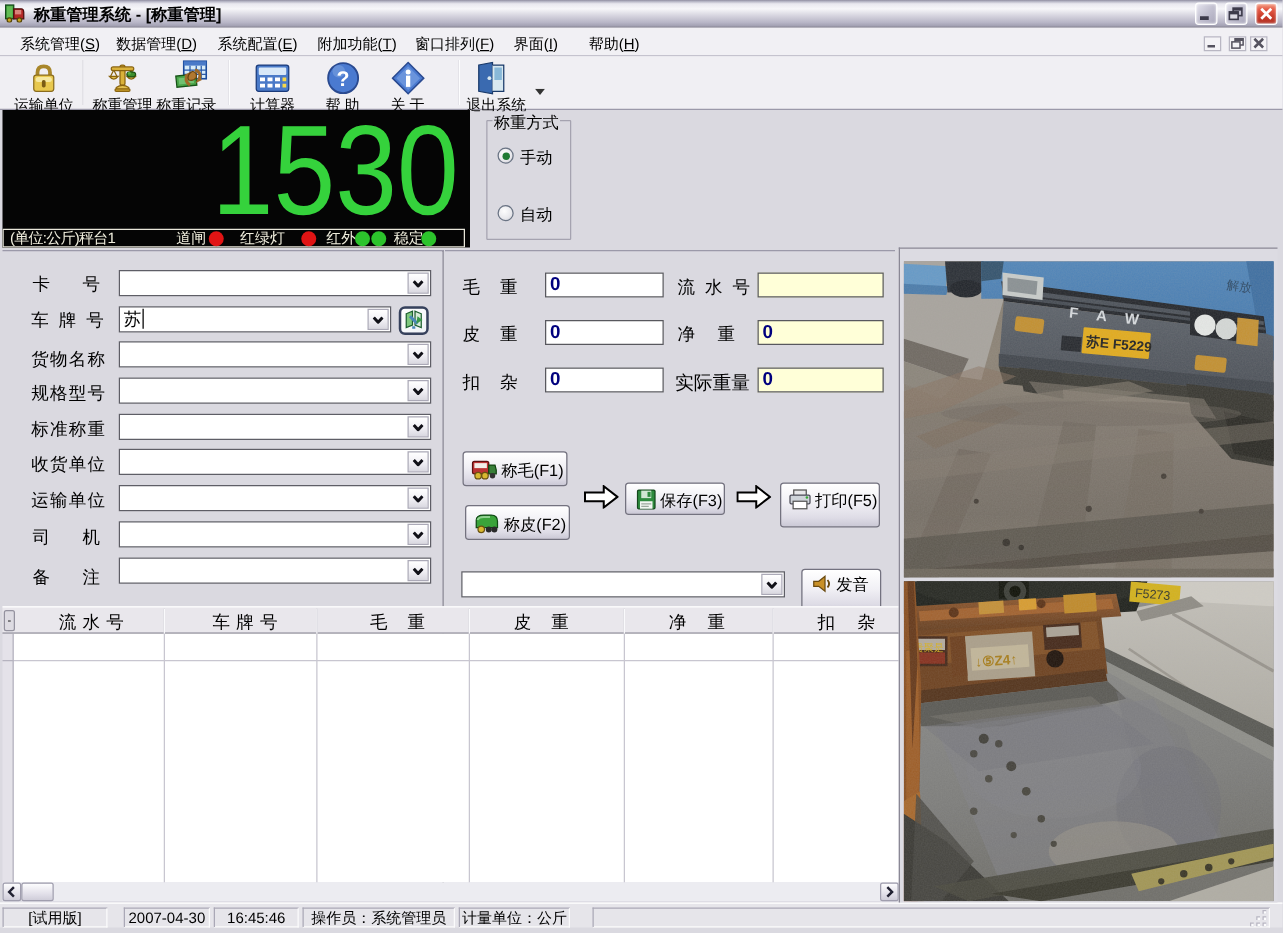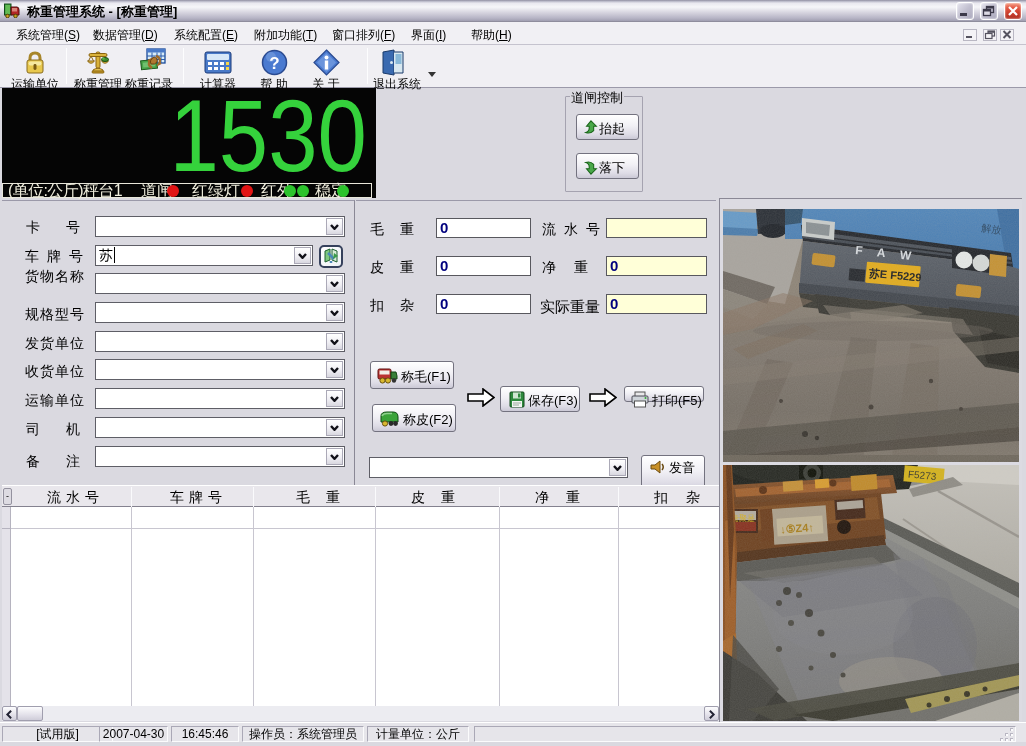--- a/index.html
+++ b/index.html
@@ -16,21 +16,21 @@
 #menubar{left:0;top:22px;width:1026px;height:23px;background:#f1f0f4;border-bottom:1px solid #c5c3ce}
 .mi{top:5px;font-size:12px;color:#000}
 .mdibtn{top:7px;width:14px;height:12px;background:#f4f3f6;border:1px solid #b9b7c3;color:#555;font-size:9px}
 
 #toolbar{left:0;top:45px;width:1026px;height:43px;background:#f0eff3;border-bottom:1px solid #9b99a9}
 .tsep{top:3px;width:1px;height:36px;background:#9d9bab;border-right:1px solid #fdfdfe}
 .tlbl{top:31px;font-size:12px;color:#000;text-align:center}
 
 #led{left:2px;top:88px;width:374px;height:110px;background:#050505}
 #digits{right:9px;top:-10px;font-size:102px;font-weight:normal;color:#35d23c;letter-spacing:0;transform:scaleX(0.87);transform-origin:right}
-#ledstrip{left:2px;top:183px;width:370px;height:15px;border:1px solid #e8e6da;color:#f0eedd;font-size:16px;line-height:13px}
+#ledstrip{left:2px;top:183px;width:370px;height:15px;border:1px solid #e8e6da;color:#f0eedd;font-size:12px;line-height:13px}
 .dot{top:1px;width:12px;height:12px;border-radius:50%}
 .rd{background:#e11414}.gd{background:#2cc32c}
 
 .fs{border:1px solid #a5a3b0;border-radius:1px}
 .fslbl{top:-8px;background:#DAD9E0;font-size:13px;padding:0 1px;color:#000}
 .radio{width:13px;height:13px;border-radius:50%;background:radial-gradient(circle at 40% 35%,#fdfdfd,#e8e8ec 60%,#c9c9d2);border:1px solid #6a7484}
 .radio.sel::after{content:"";position:absolute;left:3px;top:3px;width:6px;height:6px;border-radius:50%;background:#1f7a33}
 .rlbl{font-size:13px;color:#000}
 .xpbtn{border:1px solid #73727f;border-radius:3px;background:linear-gradient(#ffffff,#f1f0f5 45%,#dedce6 80%,#cbc9d6);font-size:13px;color:#000;box-shadow:inset 0 1px 0 #fff}
 .flabel{font-size:14px;color:#000;line-height:15px}
@@ -184,42 +184,34 @@
       <span class="abs dot rd" style="left:164px"></span>
     <span class="abs" style="left:189px">红绿灯</span>
       <span class="abs dot rd" style="left:238px"></span>
     <span class="abs" style="left:258px">红外</span>
       <span class="abs dot gd" style="left:281px"></span>
       <span class="abs dot gd" style="left:294px"></span>
     <span class="abs" style="left:312px">稳定</span>
       <span class="abs dot gd" style="left:334px"></span>
   </div>
 
-  <div class="abs fs" style="left:565px;top:96px;width:78px;height:96px">
-    <div class="abs fslbl" style="left:4px">道闸控制</div>
-    <div class="abs xpbtn" style="left:10px;top:17px;width:63px;height:26px">
-      <svg style="position:absolute;left:6px;top:5px" width="16" height="16" viewBox="0 0 18 18">
-          <path d="M9 1 L15 7 L12 7 L12 12 Q8 16 3 14 Q7 13 7 9 L7 7 L4 7 Z" fill="#4aa84a" stroke="#1a661a" stroke-width="1.2"></path>
-        </svg>
-      <span style="position:absolute;left:22px;top:5px">抬起</span>
-      </div>
-    <div class="abs xpbtn" style="left:10px;top:56px;width:63px;height:26px">
-      <svg style="position:absolute;left:6px;top:5px" width="16" height="16" viewBox="0 0 18 18">
-          <path d="M9 17 L15 11 L12 11 L12 6 Q8 2 3 4 Q7 5 7 9 L7 11 L4 11 Z" fill="#4aa84a" stroke="#1a661a" stroke-width="1.2"></path>
-        </svg>
-      <span style="position:absolute;left:22px;top:5px">落下</span>
-      </div>
+  <div class="abs fs" style="left:389px;top:96px;width:68px;height:96px">
+    <div class="abs fslbl" style="left:4px">称重方式</div>
+    <div class="abs radio sel" style="left:8px;top:21px"></div>
+      <div class="abs rlbl" style="left:26px;top:20px">手动</div>
+    <div class="abs radio" style="left:8px;top:67px"></div>
+      <div class="abs rlbl" style="left:26px;top:66px">自动</div>
   </div>
 
   <div class="abs" style="left:2px;top:200px;width:353px;height:519px;border-top:1px solid #9b99a9;border-right:1px solid #8a8895">
     <div class="abs flabel" style="left:24px;top:19px;letter-spacing:26px">卡号</div>
     <div class="abs flabel" style="left:23px;top:48px;letter-spacing:8px">车牌号</div>
-    <div class="abs flabel" style="left:23px;top:68px;letter-spacing:1px">货物名称</div>
+    <div class="abs flabel" style="left:23px;top:79px;letter-spacing:1px">货物名称</div>
     <div class="abs flabel" style="left:23px;top:106px;letter-spacing:1px">规格型号</div>
-    <div class="abs flabel" style="left:23px;top:135px;letter-spacing:1px">发货单位</div>
+    <div class="abs flabel" style="left:23px;top:135px;letter-spacing:1px">标准称重</div>
     <div class="abs flabel" style="left:23px;top:163px;letter-spacing:1px">收货单位</div>
     <div class="abs flabel" style="left:23px;top:192px;letter-spacing:1px">运输单位</div>
     <div class="abs flabel" style="left:24px;top:221px;letter-spacing:26px">司机</div>
     <div class="abs flabel" style="left:24px;top:253px;letter-spacing:26px">备注</div>
   </div>
   <div class="abs combo" style="left:95px;top:216px;width:250px">
       <div class="cbtn">
         <svg class="carr" viewBox="0 0 9 6">
           <path d="M1 1 L4.5 4.8 L8 1" fill="none" stroke="#111118" stroke-width="2.4"></path>
         </svg>
@@ -332,21 +324,21 @@
   <div class="abs xpbtn" style="left:500px;top:386px;width:80px;height:26px">
     <svg style="position:absolute;left:8px;top:4px" width="16" height="17" viewBox="0 0 16 17">
         <rect x="1" y="1" width="14" height="15" rx="1" fill="#2e8a3e" stroke="#14481c"></rect>
         <rect x="4" y="1.5" width="8" height="6" fill="#cfe6d2"></rect>
         <rect x="3" y="10" width="10" height="6" fill="#f2f6f2"></rect>
         <rect x="9" y="2.5" width="2.5" height="4" fill="#2e8a3e"></rect>
         <path d="M4 12 L12 12 M4 14 L10 14" stroke="#9aa89c" stroke-width="1"></path>
       </svg>
     <span style="position:absolute;left:27px;top:5px">保存(F3)</span>
     </div>
-  <div class="abs xpbtn" style="left:624px;top:386px;width:80px;height:16px">
+  <div class="abs xpbtn" style="left:624px;top:386px;width:80px;height:36px">
     <svg style="position:absolute;left:6px;top:4px" width="18" height="17" viewBox="0 0 18 17">
         <rect x="4" y="1" width="10" height="5" fill="#e8e8ea" stroke="#555"></rect>
         <rect x="1" y="5" width="16" height="7" rx="1" fill="#cfd4da" stroke="#4a4a55"></rect>
         <rect x="3.5" y="10" width="11" height="6" fill="#fff" stroke="#555"></rect>
         <circle cx="14.5" cy="7" r="1" fill="#3a3"></circle>
       </svg>
     <span style="position:absolute;left:27px;top:5px">打印(F5)</span>
     </div>
   <div class="abs combo" style="left:369px;top:457px;width:259px">
       <div class="cbtn">
@@ -393,25 +385,25 @@
     <div class="abs sbbtn" style="left:0;top:0;width:15px;height:15px"><svg width="13" height="13" viewBox="0 0 12 12">
           <path d="M7.5 2.5 L4 6 L7.5 9.5" fill="none" stroke="#223" stroke-width="1.8"></path>
         </svg></div>
     <div class="abs sbbtn" style="left:15px;top:0;width:26px;height:15px"></div>
     <div class="abs sbbtn" style="left:702px;top:0;width:15px;height:15px"><svg width="13" height="13" viewBox="0 0 12 12">
           <path d="M4.5 2.5 L8 6 L4.5 9.5" fill="none" stroke="#223" stroke-width="1.8"></path>
         </svg></div>
   </div>
 
   <div id="statusbar" class="abs">
-    <div class="abs sp" style="left:2px;width:111px">[试用版]</div>
+    <div class="abs sp" style="left:2px;width:84px">[试用版]</div>
     <div class="abs sp" style="left:99px;width:69px">2007-04-30</div>
     <div class="abs sp" style="left:171px;width:68px">16:45:46</div>
     <div class="abs sp" style="left:242px;width:122px">操作员：系统管理员</div>
-    <div class="abs sp" style="left:367px;width:102px">计量单位：公斤</div>
+    <div class="abs sp" style="left:367px;width:89px">计量单位：公斤</div>
     <div class="abs sp" style="left:474px;width:542px"></div>
     <div class="abs" style="left:986px;top:5px"><svg width="30" height="14" viewBox="0 0 30 14">
           <g fill="#b8b6c2">
             <rect x="24" y="10" width="3" height="3"></rect>
             <rect x="24" y="5" width="3" height="3"></rect>
             <rect x="24" y="0" width="3" height="3"></rect>
             <rect x="19" y="10" width="3" height="3"></rect>
             <rect x="19" y="5" width="3" height="3"></rect>
             <rect x="14" y="10" width="3" height="3"></rect>
           </g>

